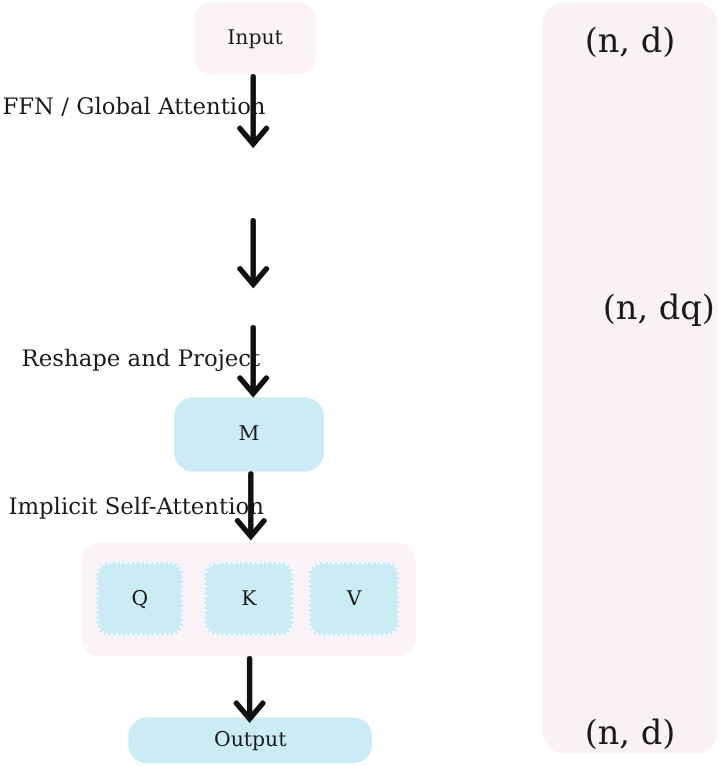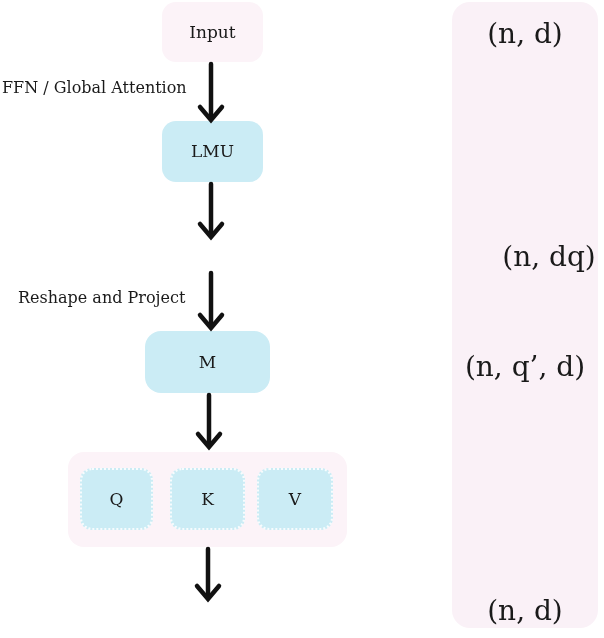--- a/index.html
+++ b/index.html
@@ -29,21 +29,21 @@
   .node-hidden{left:112px;top:238px;width:201px;height:33px;border-radius:15px;}
   .node-m{left:145px;top:331px;width:125px;height:62px;border-radius:16px;}
   .qkv-container{position:absolute;left:68px;top:452px;width:279px;height:95px;border-radius:16px;background:var(--container-pink);}
   .node-q{left:12px;top:16px;width:73px;height:62px;border-radius:12px;position:absolute;}
   .node-k{left:102px;top:16px;width:75px;height:62px;border-radius:12px;position:absolute;}
   .node-v{left:189px;top:16px;width:76px;height:62px;border-radius:12px;position:absolute;}
   .qkv-inner{display:flex;align-items:center;justify-content:center;font-size:17px;border:2px dotted rgba(255,255,255,.85);box-sizing:border-box;}
   .node-output{left:107px;top:598px;width:203px;height:38px;border-radius:15px;}
 
   .edge-label{
-    position:absolute;font-size:16px;line-height:1.2;white-space:nowrap;
+    position:absolute;font-size:19px;line-height:1.2;white-space:nowrap;
   }
   .edge-label-1{left:2px;top:78px;}
   .edge-label-2{left:18px;top:288px;}
   .edge-label-3{left:7px;top:411px;}
   .edge-label-4{left:47px;top:559px;}
 
   .shape-panel{
     position:absolute;left:452px;top:2px;width:146px;height:626px;
     border-radius:18px;background:var(--panel-pink);
   }
@@ -65,49 +65,49 @@
 </style>
 </head>
 <body>
 
 <div class="stage">
 
   <div class="node pinkbox node-input">
     <span>Input</span>
   </div>
 
-  <div class="node cyan node-lmu">
-    <span>LMU</span>
-  </div>
 
 
   <div class="node cyan node-m">
     <span>M</span>
   </div>
 
   <div class="qkv-container">
     <div class="node cyan qkv-inner node-q">
       <span>Q</span>
     </div>
     <div class="node cyan qkv-inner node-k">
       <span>K</span>
     </div>
     <div class="node cyan qkv-inner node-v">
       <span>V</span>
     </div>
   </div>
 
+  <div class="node cyan node-output">
+    <span>Output</span>
+  </div>
 
   <div class="edge-label edge-label-1">FFN / Global Attention</div>
   <div class="edge-label edge-label-2">Reshape and Project</div>
+  <div class="edge-label edge-label-3">Implicit Self-Attention</div>
 
   <div class="shape-panel">
     <div class="shape-annotation ann-1">(n, d)</div>
     <div class="shape-annotation ann-2">(n, dq)</div>
-    <div class="shape-annotation ann-3">(n, q’, d)</div>
     <div class="shape-annotation ann-5">(n, d)</div>
   </div>
 
   <svg class="arrow-layer" width="604" height="638" viewBox="0 0 604 638">
     <g>
       <line x1="211" y1="64" x2="211" y2="117"></line>
       <polyline points="200,107 211,120 222,107"></polyline>
     </g>
     <g>
       <line x1="211" y1="184" x2="211" y2="234"></line>

